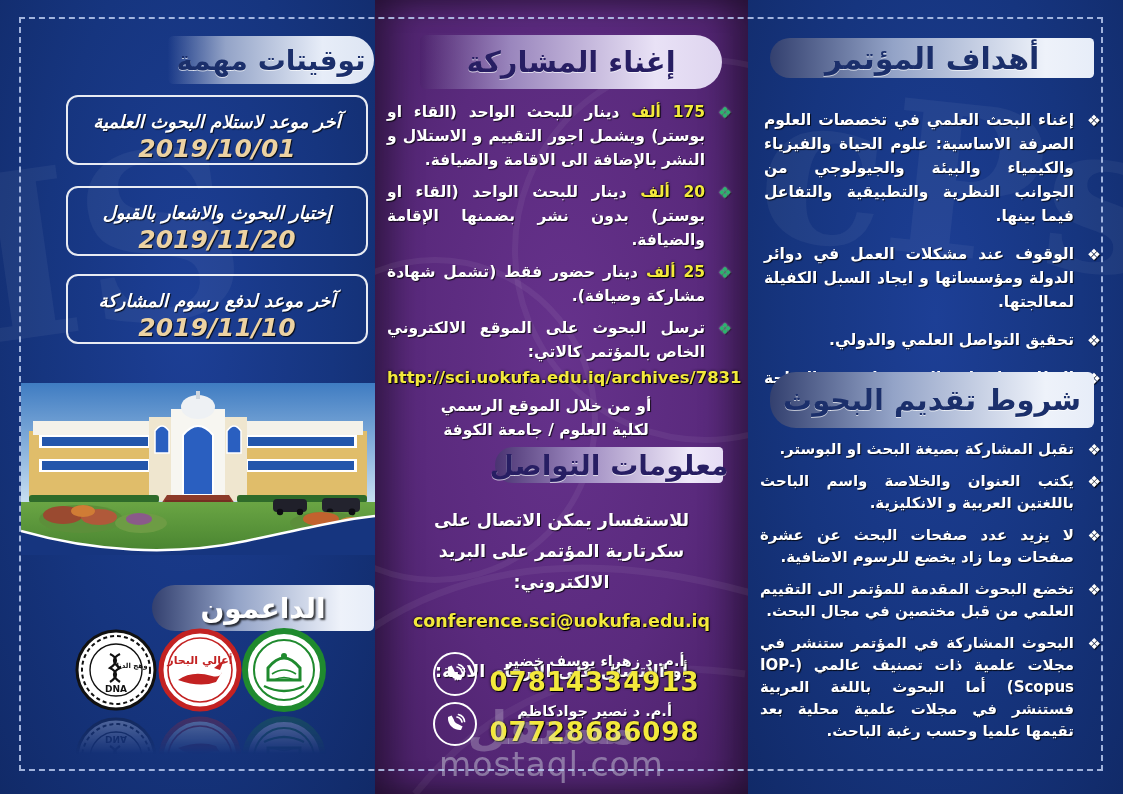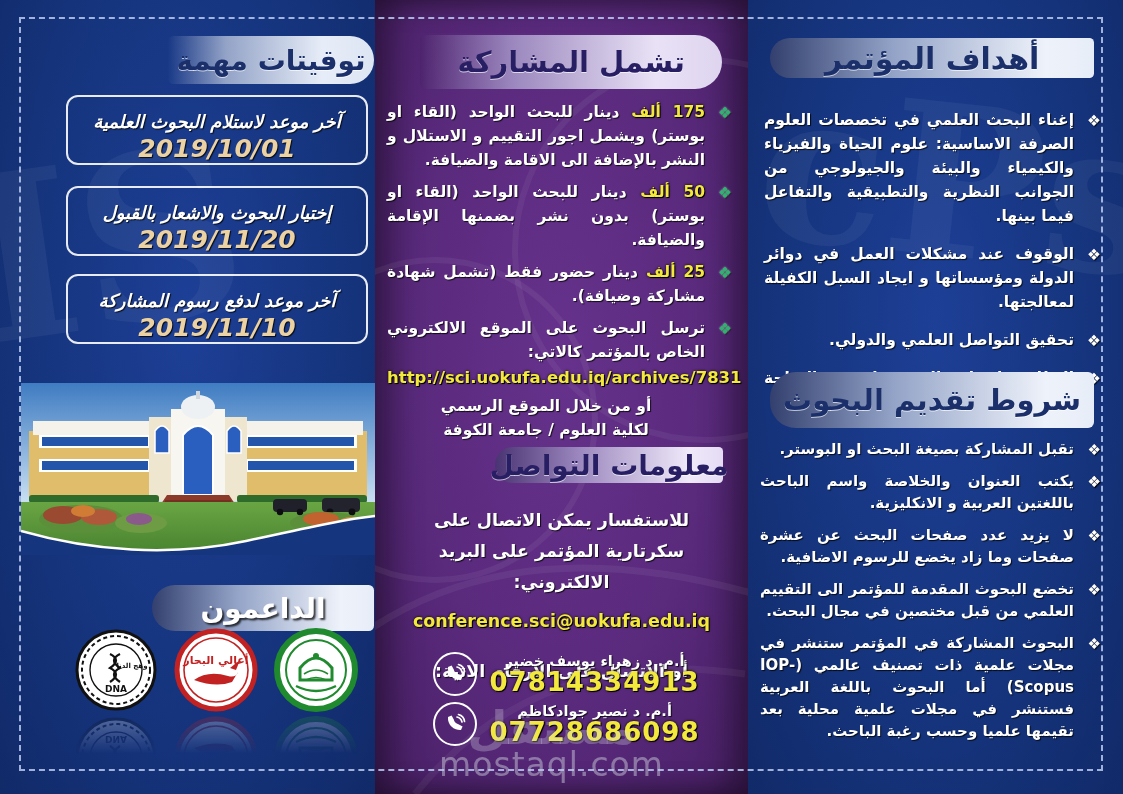--- a/index.html
+++ b/index.html
@@ -53,21 +53,21 @@
   .phone-badge{width:40px;height:40px;border:2.5px solid #fff;border-radius:50%;flex:0 0 auto;display:flex;align-items:center;justify-content:center;margin-left:10px;}
   .phone-col{flex:1;text-align:center;direction:rtl;}
   .phone-name{color:#fff;font-weight:bold;font-size:14.5px;text-shadow:1px 1px 1px rgba(0,0,0,.8);}
   .phone-number{direction:ltr;font-size:26px;font-weight:bold;letter-spacing:1px;line-height:26px;}
 
   
   .date-box{position:absolute;left:66px;width:302px;height:70px;border:2px solid rgba(255,255,255,.9);border-radius:12px;box-sizing:border-box;z-index:2;display:flex;flex-direction:column;align-items:center;justify-content:flex-end;direction:rtl;font-style:italic;}
   .date-label{color:#fff;font-weight:bold;font-size:18px;text-shadow:1px 1px 1px rgba(0,0,0,.8);white-space:nowrap;}
   .date-value{color:#ecd2a2;font-weight:bold;font-size:25px;direction:ltr;text-shadow:1px 1px 1px rgba(0,0,0,.85);margin-top:2px;}
   .photo{position:absolute;top:383px;left:21px;width:354px;height:172px;z-index:2;}
-  .logos-row{position:absolute;top:628px;left:74px;display:flex;gap:16px;z-index:2;}
+  .logos-row{position:absolute;top:628px;left:74px;display:flex;z-index:2;}
   .logo{width:84px;height:84px;-webkit-box-reflect:below 4px linear-gradient(transparent 55%, rgba(255,255,255,.28));}
 
   .wm{position:absolute;left:50px;right:70px;bottom:10px;text-align:center;z-index:4;pointer-events:none;}
   .wm-ar{font-size:46px;font-weight:bold;color:rgba(215,215,225,.30);line-height:34px;}
   .wm-en{font-size:33px;color:rgba(205,210,220,.48);letter-spacing:1px;}
 </style>
 </head>
 <body>
 
 <div class="page">
@@ -192,32 +192,32 @@
 
   <div class="panel middle">
     <svg class="swirl" viewBox="0 0 373 794">
       <circle cx="60" cy="420" r="160" fill="none" stroke="rgba(255,255,255,0.06)" stroke-width="6"></circle>
       <circle cx="330" cy="250" r="190" fill="none" stroke="rgba(255,255,255,0.055)" stroke-width="6"></circle>
       <path d="M-20 640 q160 -120 420 -40" fill="none" stroke="rgba(255,255,255,0.06)" stroke-width="7"></path>
       <path d="M40 794 q120 -150 330 -120" fill="none" stroke="rgba(255,255,255,0.05)" stroke-width="7"></path>
     </svg>
 
     <div class="bar p-round-right" style="left:45px;top:35px;width:302px;height:54px;font-size:29px;">
-      <span class="bar-text">تشمل المشاركة</span>
+      <span class="bar-text">إغناء المشاركة</span>
     </div>
 
     <ul class="blist" id="fees-list">
       <li>
         <span class="blt green">❖</span>
         <span class="hl-yellow">175 ألف</span>
         <span>دينار للبحث الواحد (القاء او بوستر) ويشمل اجور التقييم و الاستلال و النشر بالإضافة الى الاقامة والضيافة.</span>
       </li>
       <li>
         <span class="blt green">❖</span>
-        <span class="hl-yellow">50 ألف</span>
+        <span class="hl-yellow">20 ألف</span>
         <span>دينار للبحث الواحد (القاء او بوستر) بدون نشر بضمنها الإقامة والضيافة.</span>
       </li>
       <li>
         <span class="blt green">❖</span>
         <span class="hl-yellow">25 ألف</span>
         <span>دينار حضور فقط (تشمل شهادة مشاركة وضيافة).</span>
       </li>
       <li>
         <span class="blt green">❖</span>
         <span>ترسل البحوث على الموقع الالكتروني الخاص بالمؤتمر كالاتي:</span>

